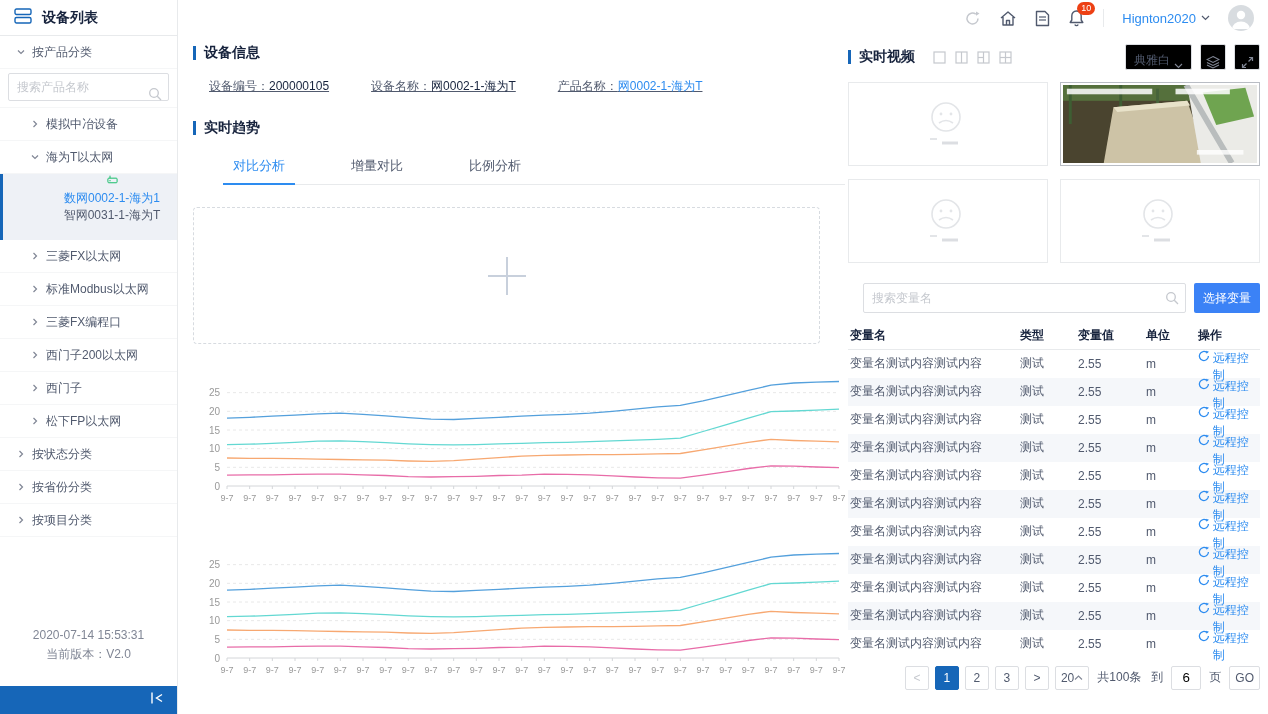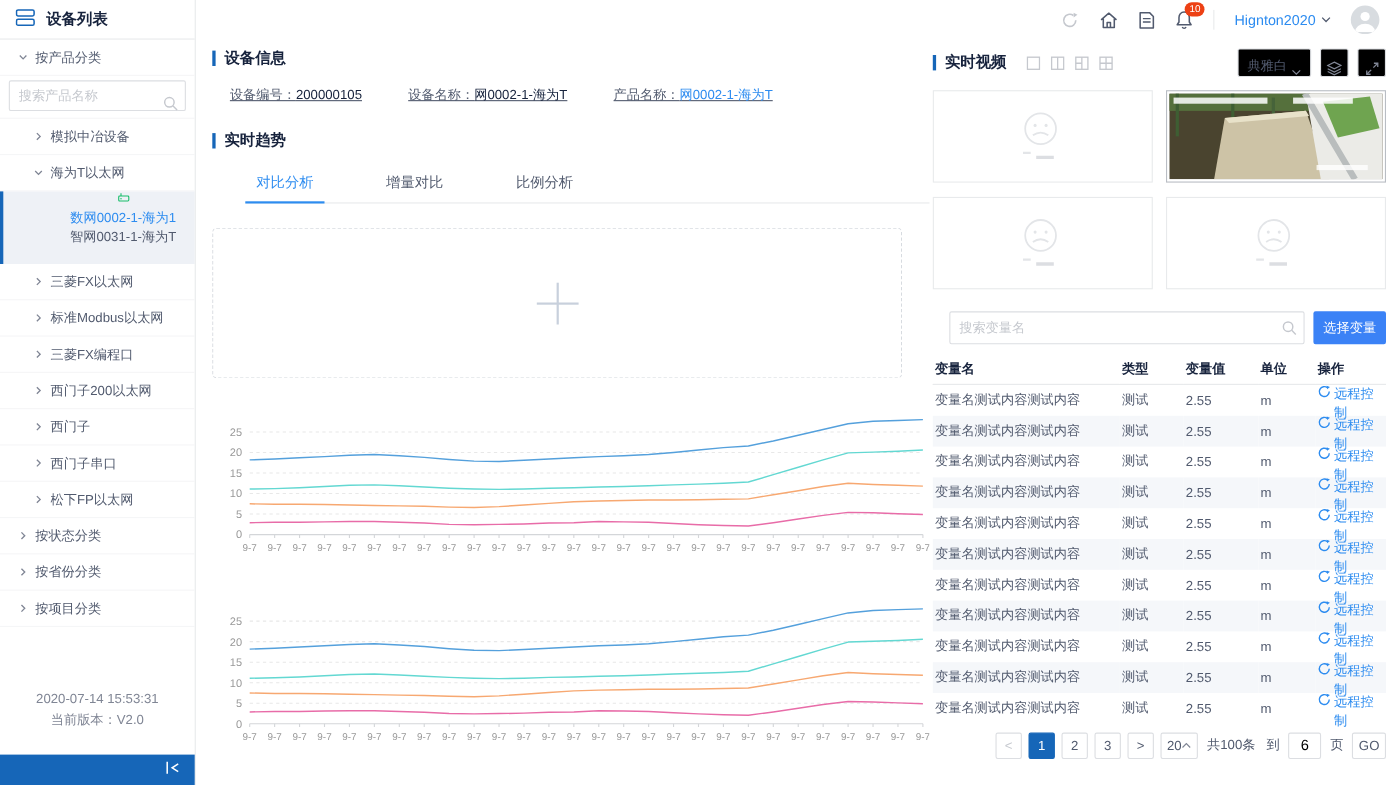--- a/index.html
+++ b/index.html
@@ -171,26 +171,20 @@
           <svg width="10" height="10" viewBox="0 0 10 10">
             <polyline points="3.5,2 6.5,5 3.5,8" fill="none" stroke="#808695" stroke-width="1.2"></polyline>
           </svg>
           <span>西门子200以太网</span>
         </div>
         <div class="tree-item lv1">
           <svg width="10" height="10" viewBox="0 0 10 10">
             <polyline points="3.5,2 6.5,5 3.5,8" fill="none" stroke="#808695" stroke-width="1.2"></polyline>
           </svg>
           <span>西门子</span>
-        </div>
-        <div class="tree-item lv1">
-          <svg width="10" height="10" viewBox="0 0 10 10">
-            <polyline points="3.5,2 6.5,5 3.5,8" fill="none" stroke="#808695" stroke-width="1.2"></polyline>
-          </svg>
-          <span>西门子串口</span>
         </div>
         <div class="tree-item lv1">
           <svg width="10" height="10" viewBox="0 0 10 10">
             <polyline points="3.5,2 6.5,5 3.5,8" fill="none" stroke="#808695" stroke-width="1.2"></polyline>
           </svg>
           <span>松下FP以太网</span>
         </div>
         <div class="tree-item lv0">
           <svg width="10" height="10" viewBox="0 0 10 10">
             <polyline points="3.5,2 6.5,5 3.5,8" fill="none" stroke="#808695" stroke-width="1.2"></polyline>

